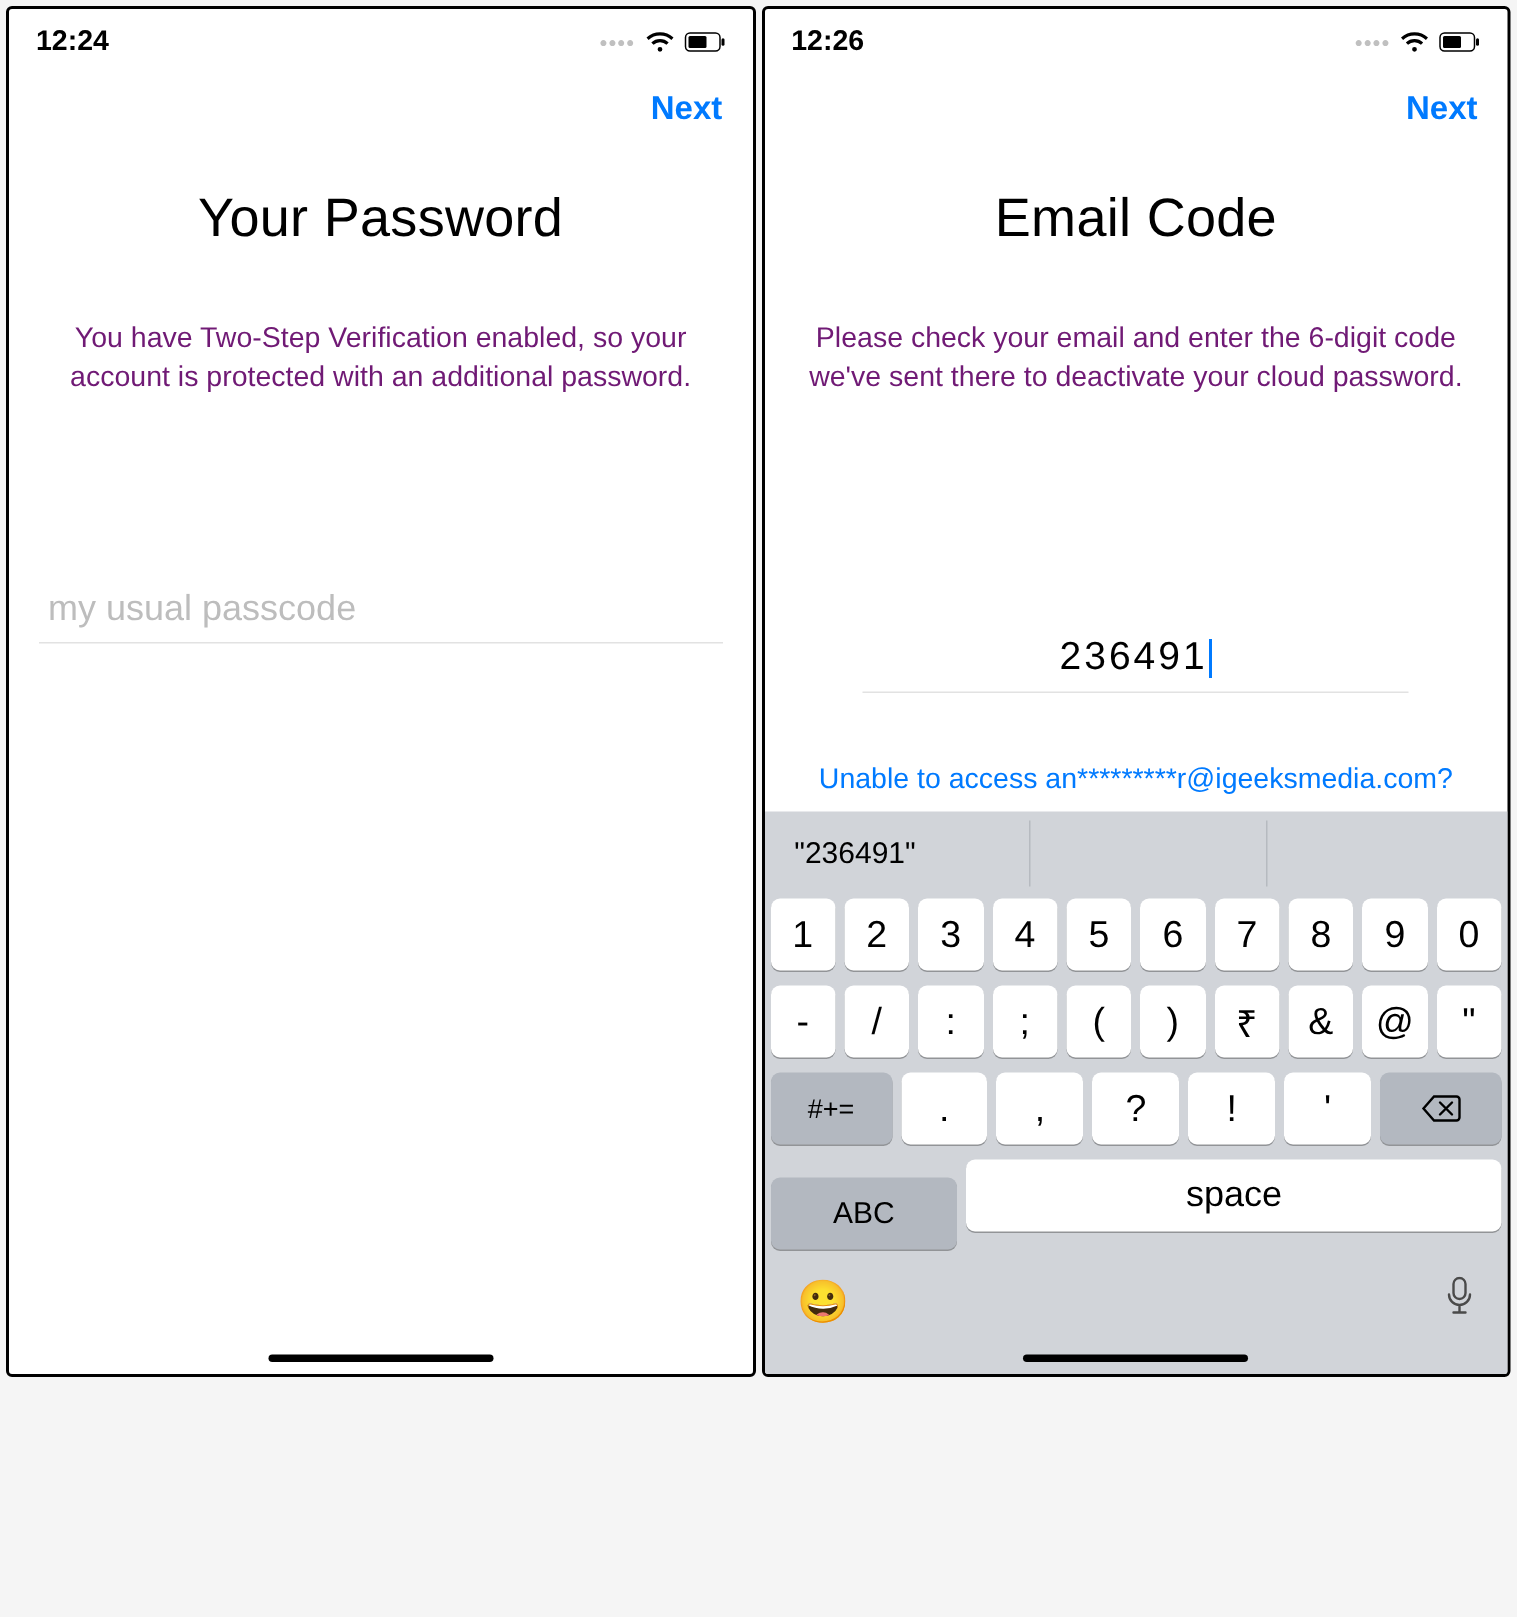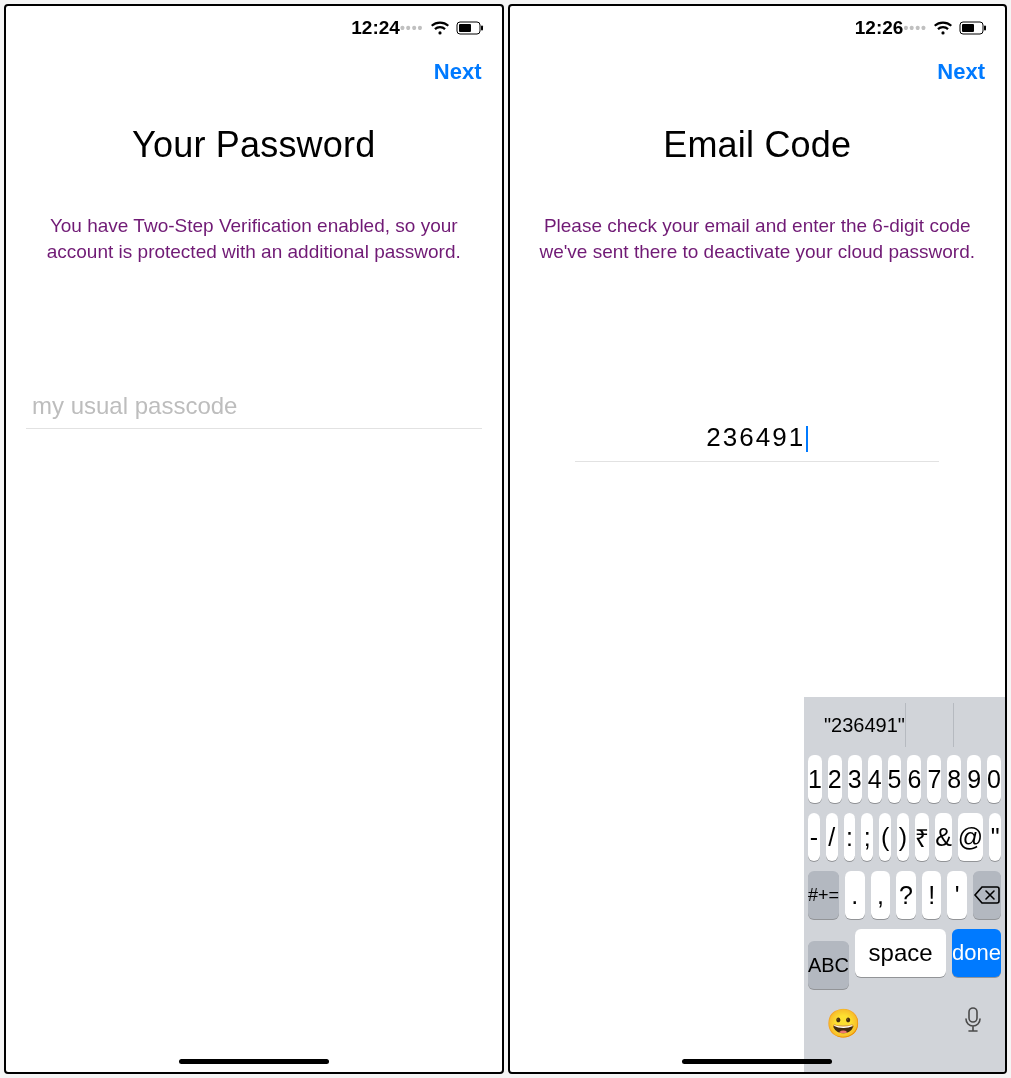--- a/index.html
+++ b/index.html
@@ -6,29 +6,28 @@
   body {
     background: #f5f5f5;
     font-family: -apple-system, BlinkMacSystemFont, "Helvetica Neue", Arial, sans-serif;
     display: flex;
     justify-content: center;
     padding: 4px;
     gap: 4px;
   }
   .phone {
     width: 500px;
-    height: 1070px;
+    height: 914px;
     background: #fff;
     border: 2px solid #000;
     border-radius: 4px;
     position: relative;
     overflow: hidden;
     display: flex;
     flex-direction: column;
-    align-items: flex-end;
   }
   .status-bar {
     height: 44px;
     display: flex;
     align-items: center;
     justify-content: space-between;
     padding: 0 18px;
     font-size: 19px;
     font-weight: 600;
   }
@@ -235,20 +234,21 @@
   <div class="nav">
     <button class="next-btn">Next</button>
   </div>
   <div class="content" style="padding-bottom:0;">
     <h1 class="title">Email Code</h1>
     <p class="subtitle">Please check your email and enter the 6-digit code we've sent there to deactivate your cloud password.</p>
     <div class="code-display">
       <span>236491</span><span class="caret"></span>
     </div>
     <div style="flex:1"></div>
+    <div class="unable">Unable to access an*********r@igeeksmedia.com?</div>
   </div>
 
   <div class="keyboard">
     <div class="suggest-bar">
       <div class="suggest first">"236491"</div>
       <div class="suggest"></div>
       <div class="suggest"></div>
     </div>
     <div class="krow">
       <div class="key">1</div>
@@ -284,21 +284,20 @@
       <div class="key gray wide backspace">
         <svg width="28" height="20" viewBox="0 0 28 20">
             <path d="M9 2h15a2 2 0 012 2v12a2 2 0 01-2 2H9l-7-8 7-8z" fill="none" stroke="#000" stroke-width="1.6"></path>
             <path d="M13 6l8 8M21 6l-8 8" stroke="#000" stroke-width="1.6" stroke-linecap="round"></path>
           </svg>
       </div>
     </div>
     <div class="krow bottom">
       <div class="key gray abc">ABC</div>
       <div class="key space">space</div>
-      <div class="key done wide">done</div>
     </div>
     <div class="bottom-bar">
       <span>😀</span>
       <span>
         <svg width="20" height="26" viewBox="0 0 20 26">
             <rect x="6" y="1" width="8" height="14" rx="4" fill="none" stroke="#4a4a4a" stroke-width="1.6"></rect>
             <path d="M3 12a7 7 0 0014 0M10 19v5M6 24h8" fill="none" stroke="#4a4a4a" stroke-width="1.6" stroke-linecap="round"></path>
           </svg>
       </span>
     </div>

